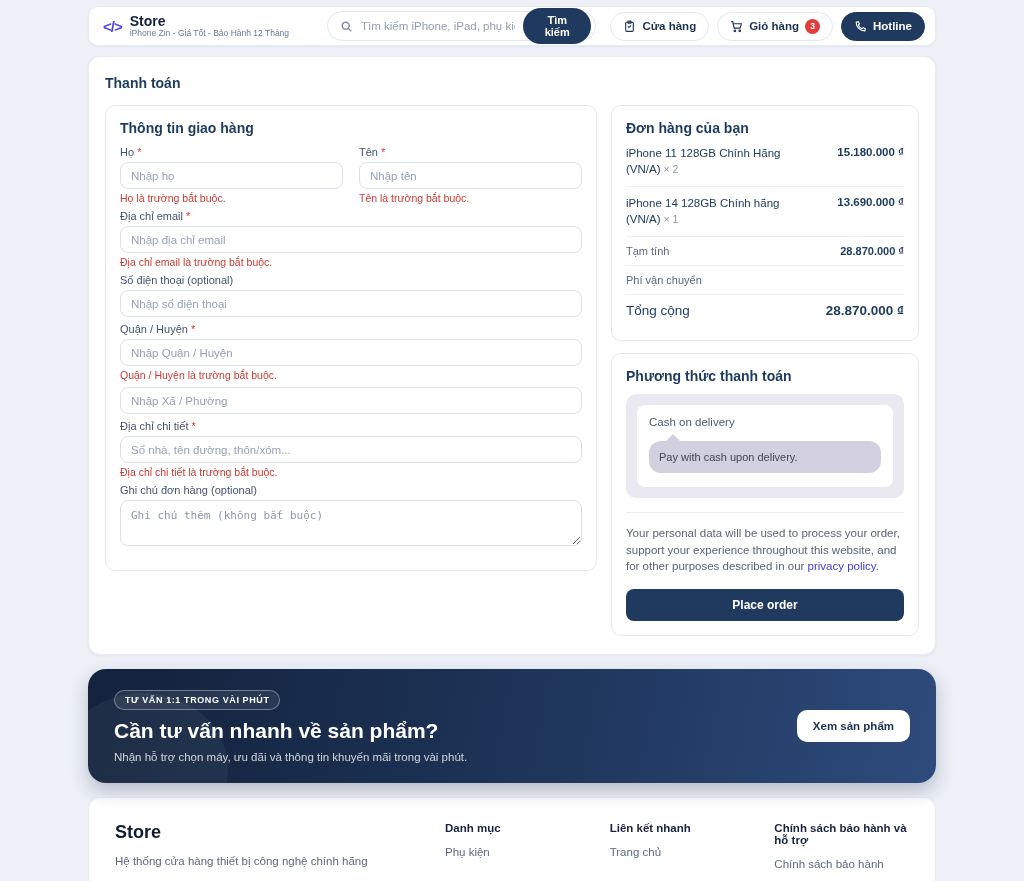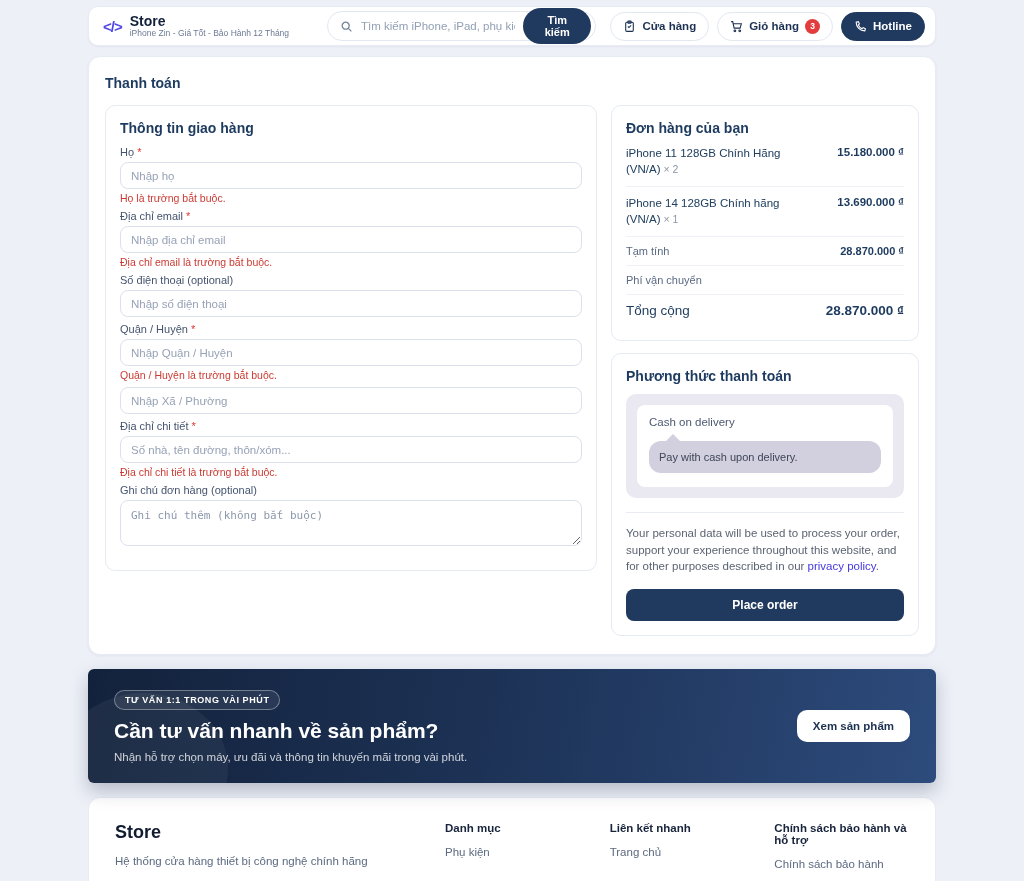--- a/index.html
+++ b/index.html
@@ -69,21 +69,21 @@
                  font-size:11px; color:#3d4658; }
   .method-desc::before { content:""; position:absolute; top:-7px; left:16px; border-left:8px solid transparent;
                  border-right:8px solid transparent; border-bottom:8px solid #d2cfdf; }
   .pay-divider { border-top:1px solid #e9ecf3; margin:14px 0 12px; }
   .privacy { font-size:11.5px; color:#5b6472; line-height:1.45; }
   .privacy a { color:#4338e0; text-decoration:none; }
   .place-order { display:block; width:100%; margin-top:14px; background:#20395e; color:#fff; border:none;
                  border-radius:8px; height:32px; font-size:12px; font-weight:bold; cursor:pointer; font-family:inherit; }
 
   
-  .banner { margin-top:14px; border-radius:6px; padding:20px 26px; display:flex; align-items:center; gap:20px;
+  .banner { margin-top:14px; border-radius:18px; padding:20px 26px; display:flex; align-items:center; gap:20px;
             background:linear-gradient(100deg,#13223c 0%,#1c3154 45%,#2d4b7c 100%); box-shadow:0 8px 18px rgba(20,35,65,.25);
             position:relative; overflow:hidden; min-height:100px; }
   .banner::after { content:""; position:absolute; left:-30px; bottom:-60px; width:170px; height:150px; border-radius:50%;
             background:rgba(255,255,255,.05); }
   .badge-pill { display:inline-block; border:1px solid rgba(255,255,255,.35); background:rgba(255,255,255,.08);
             color:#fff; font-size:9px; font-weight:bold; letter-spacing:.6px; border-radius:999px; padding:4px 10px; }
   .banner h2 { color:#fff; font-size:21px; font-weight:bold; margin:9px 0 8px; }
   .banner p { color:rgba(255,255,255,.78); font-size:11.5px; }
   .banner-cta { margin-left:auto; background:#fff; color:#1d3152; border:none; border-radius:10px; padding:10px 16px;
             font-size:11.5px; font-weight:bold; cursor:pointer; white-space:nowrap; font-family:inherit; position:relative; z-index:1; }
@@ -153,20 +153,25 @@
 
       <section class="card shipping-card">
         <h2 class="section-title">Thông tin giao hàng</h2>
 
         <div class="row2">
           <div class="field">
             <label><span>Họ</span> <span class="req">*</span></label>
             <input type="text" placeholder="Nhập họ" style="">
             <div class="err">Họ là trường bắt buộc.</div>
           </div>
+          <div class="field">
+            <label><span>Tên</span> <span class="req">*</span></label>
+            <input type="text" placeholder="Nhập tên" style="">
+            <div class="err">Tên là trường bắt buộc.</div>
+          </div>
         </div>
 
         <div class="field">
           <label><span>Địa chỉ email</span> <span class="req">*</span></label>
           <input type="text" placeholder="Nhập địa chỉ email" style="">
           <div class="err">Địa chỉ email là trường bắt buộc.</div>
         </div>
 
         <div class="field">
           <label>Số điện thoại (optional)</label>

